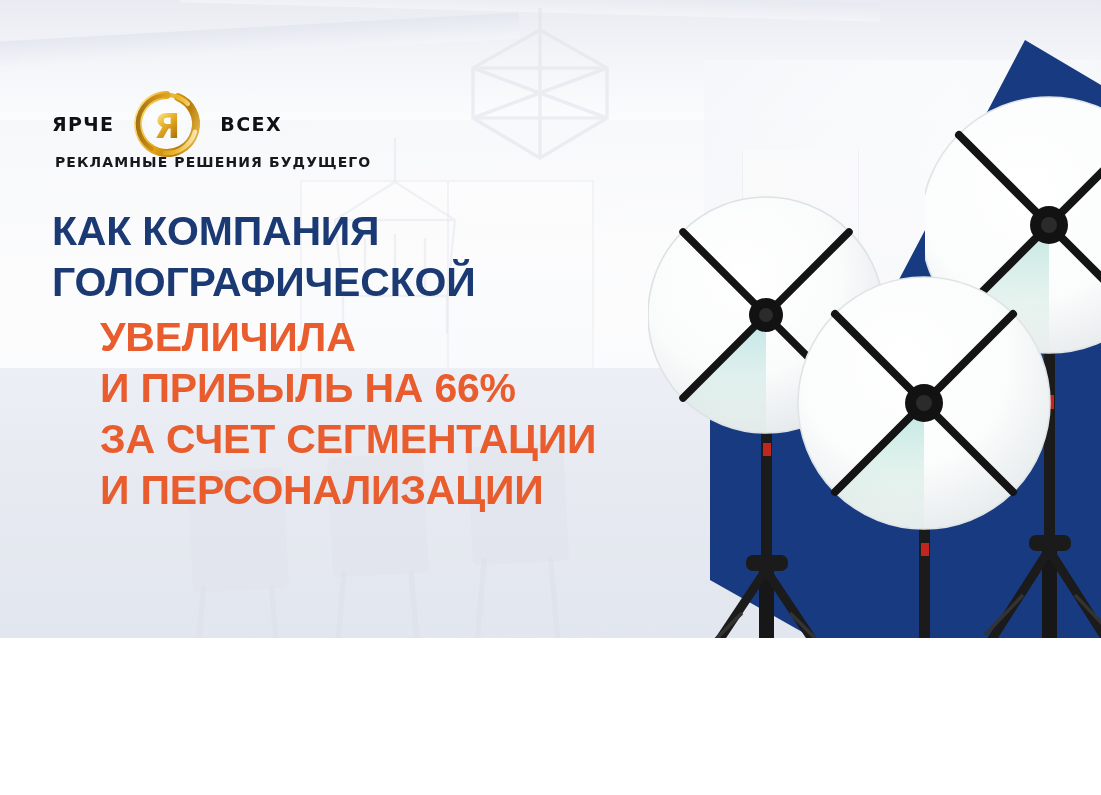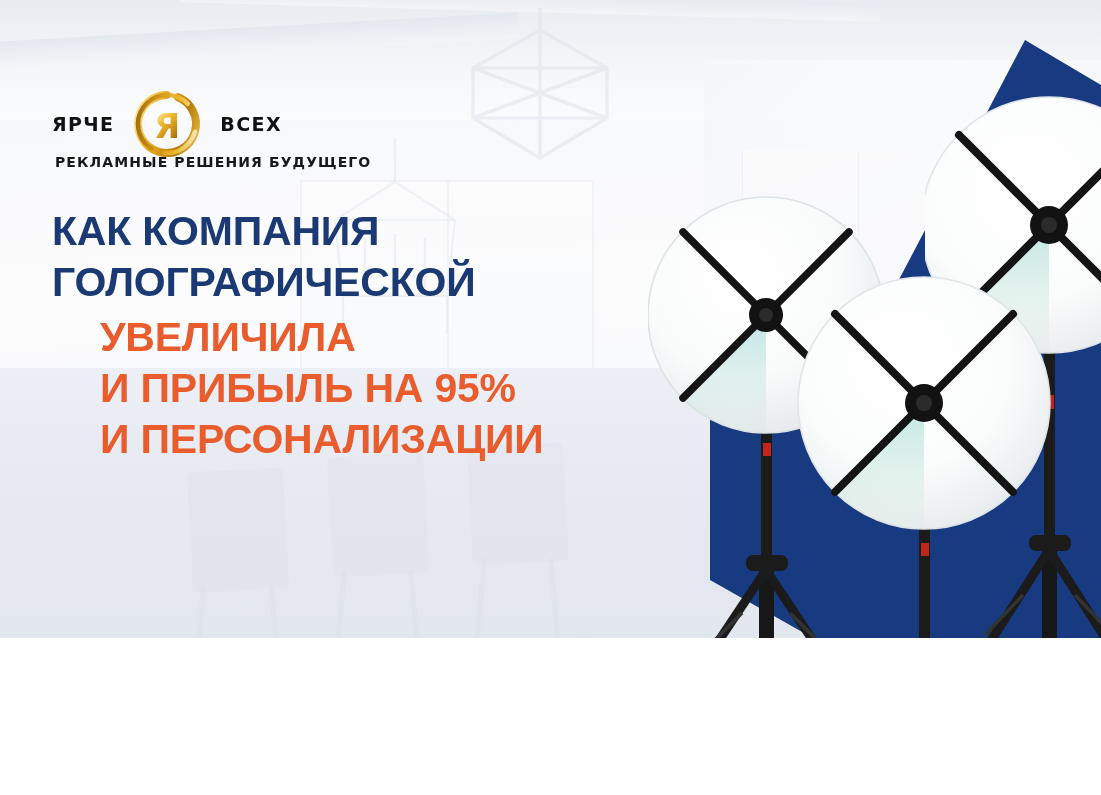--- a/index.html
+++ b/index.html
@@ -348,17 +348,18 @@
       <span class="logo-word">ВСЕХ</span>
     </div>
     <div class="logo-tagline">РЕКЛАМНЫЕ РЕШЕНИЯ БУДУЩЕГО</div>
   </div>
 
   <div class="headline">
     <div class="hl-line hl-blue">КАК КОМПАНИЯ</div>
     <div class="hl-line hl-blue">ГОЛОГРАФИЧЕСКОЙ</div>
     <div class="hl-gap"></div>
     <div class="hl-line hl-orange">УВЕЛИЧИЛА</div>
-    <div class="hl-line hl-orange">И ПРИБЫЛЬ НА 95%</div>
+    <div class="hl-line hl-orange">И ПРИБЫЛЬ НА 66%</div>
+    <div class="hl-line hl-orange">ЗА СЧЕТ СЕГМЕНТАЦИИ</div>
     <div class="hl-line hl-orange">И ПЕРСОНАЛИЗАЦИИ</div>
   </div>
 
 </div>
 
 </body></html>

